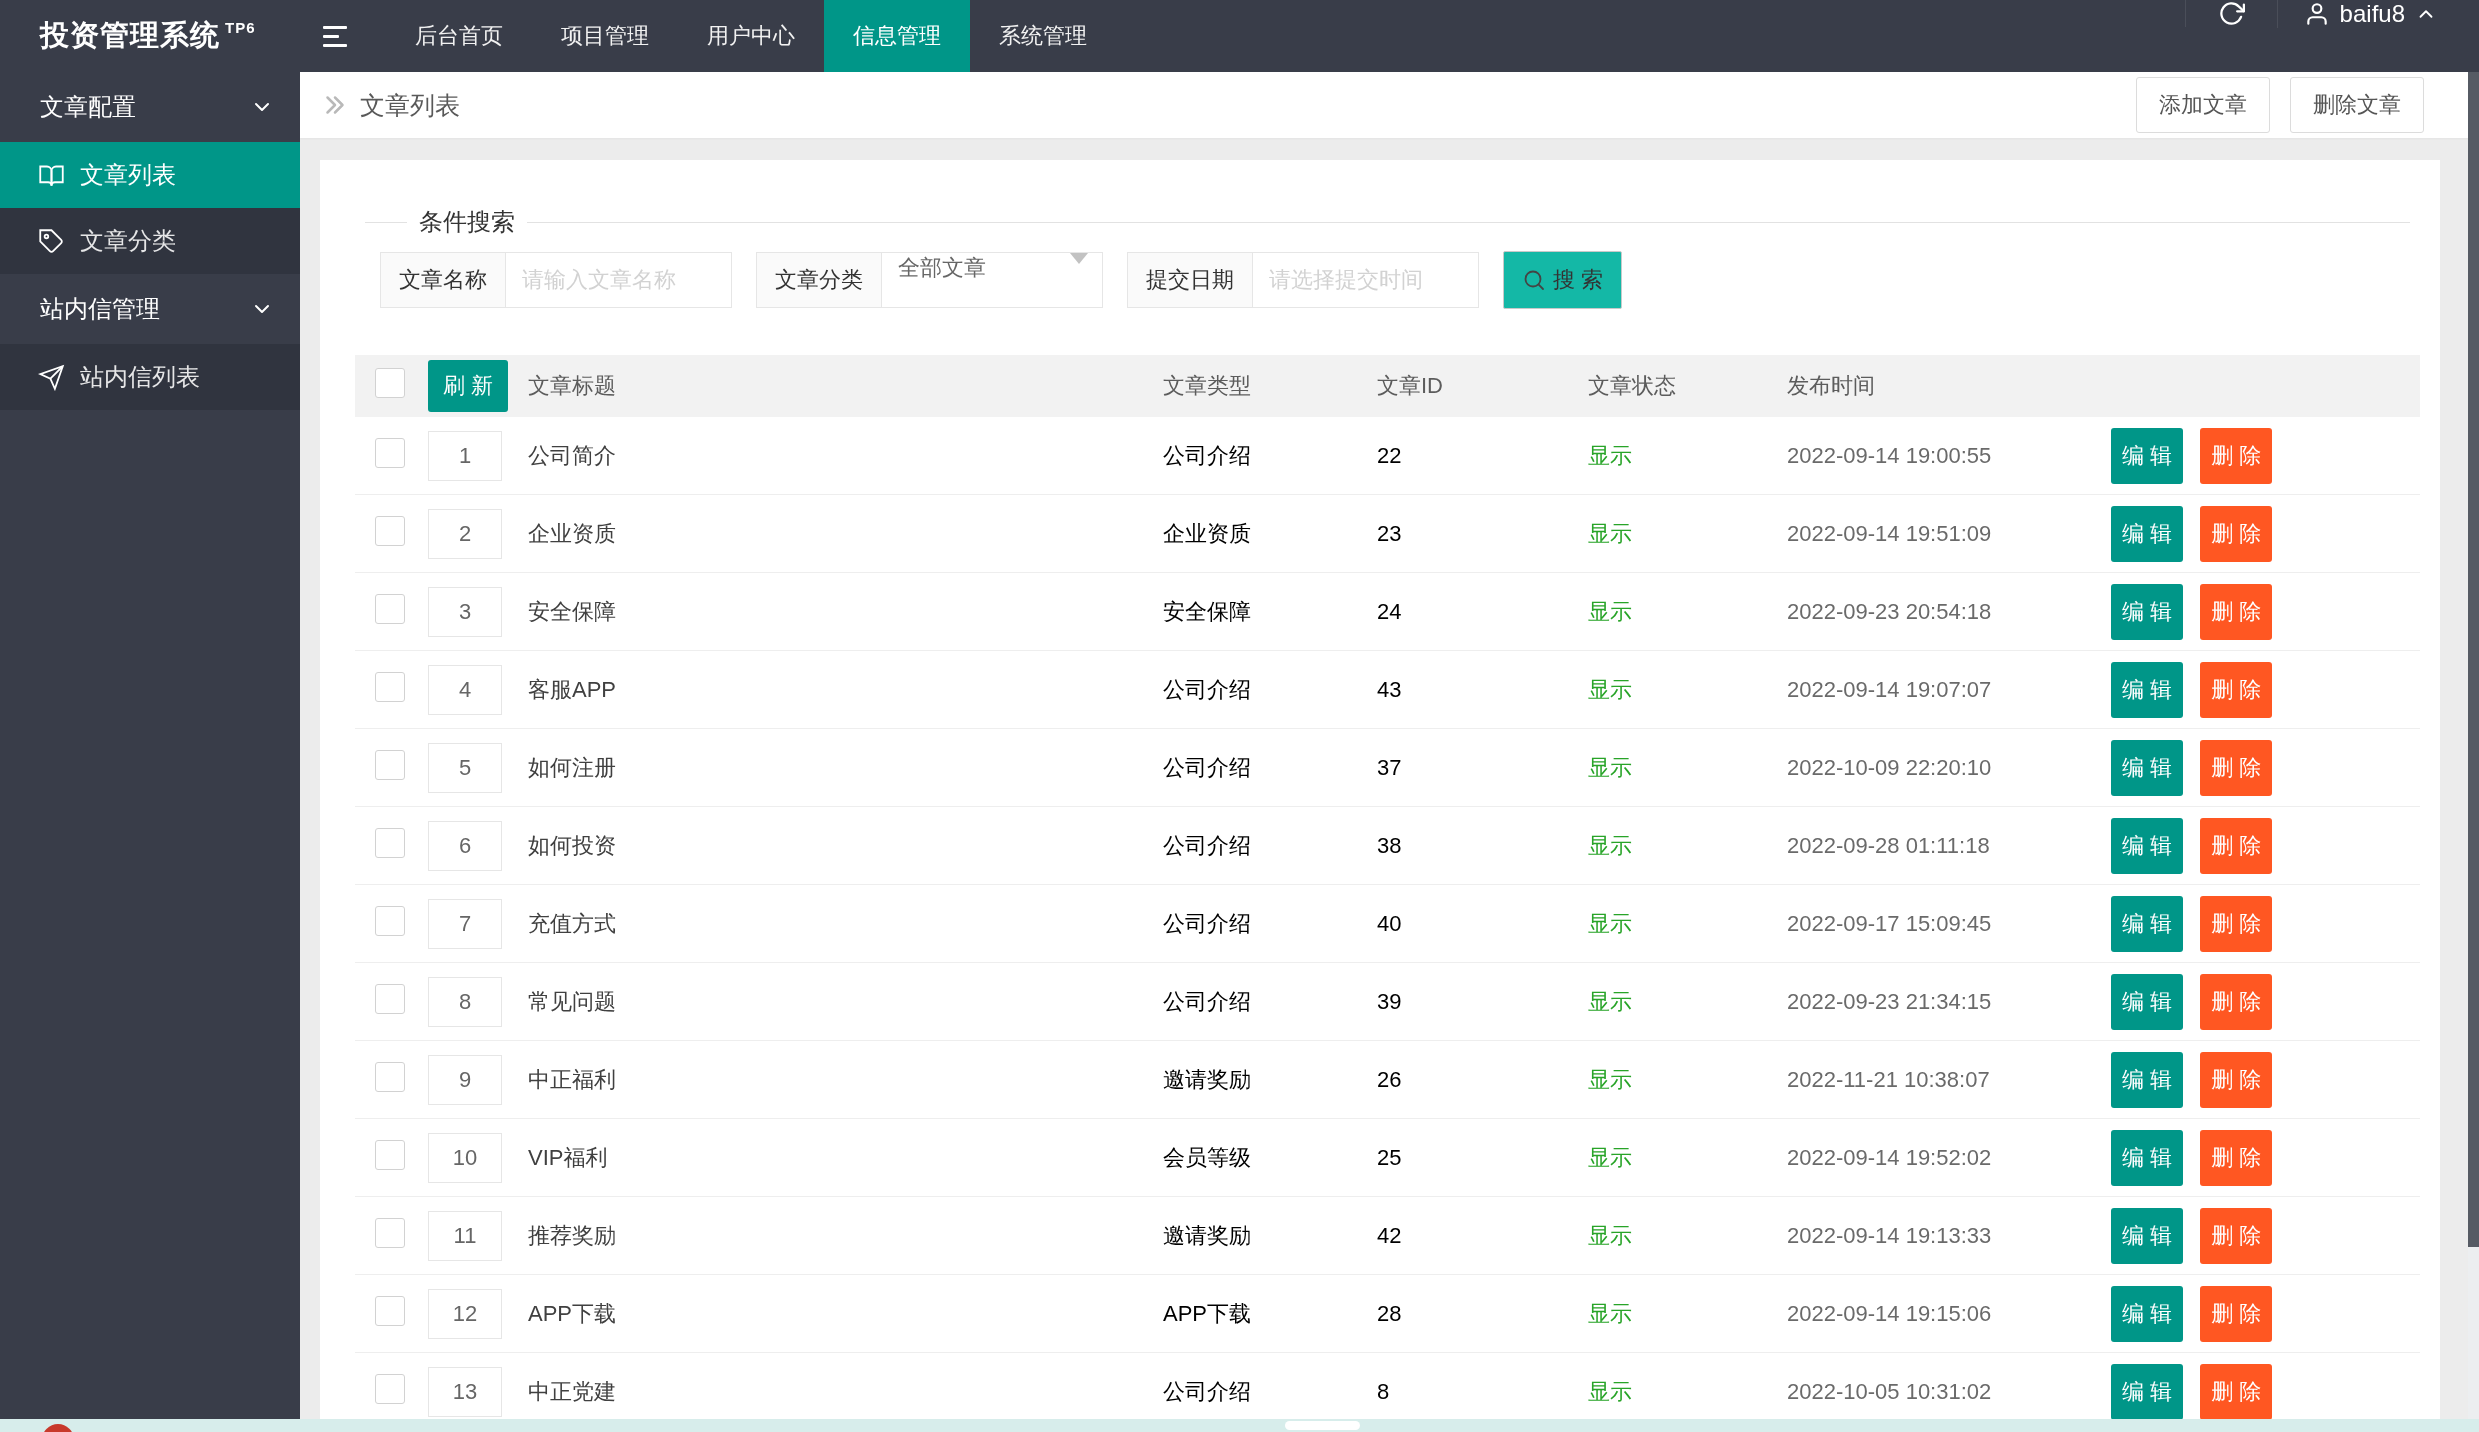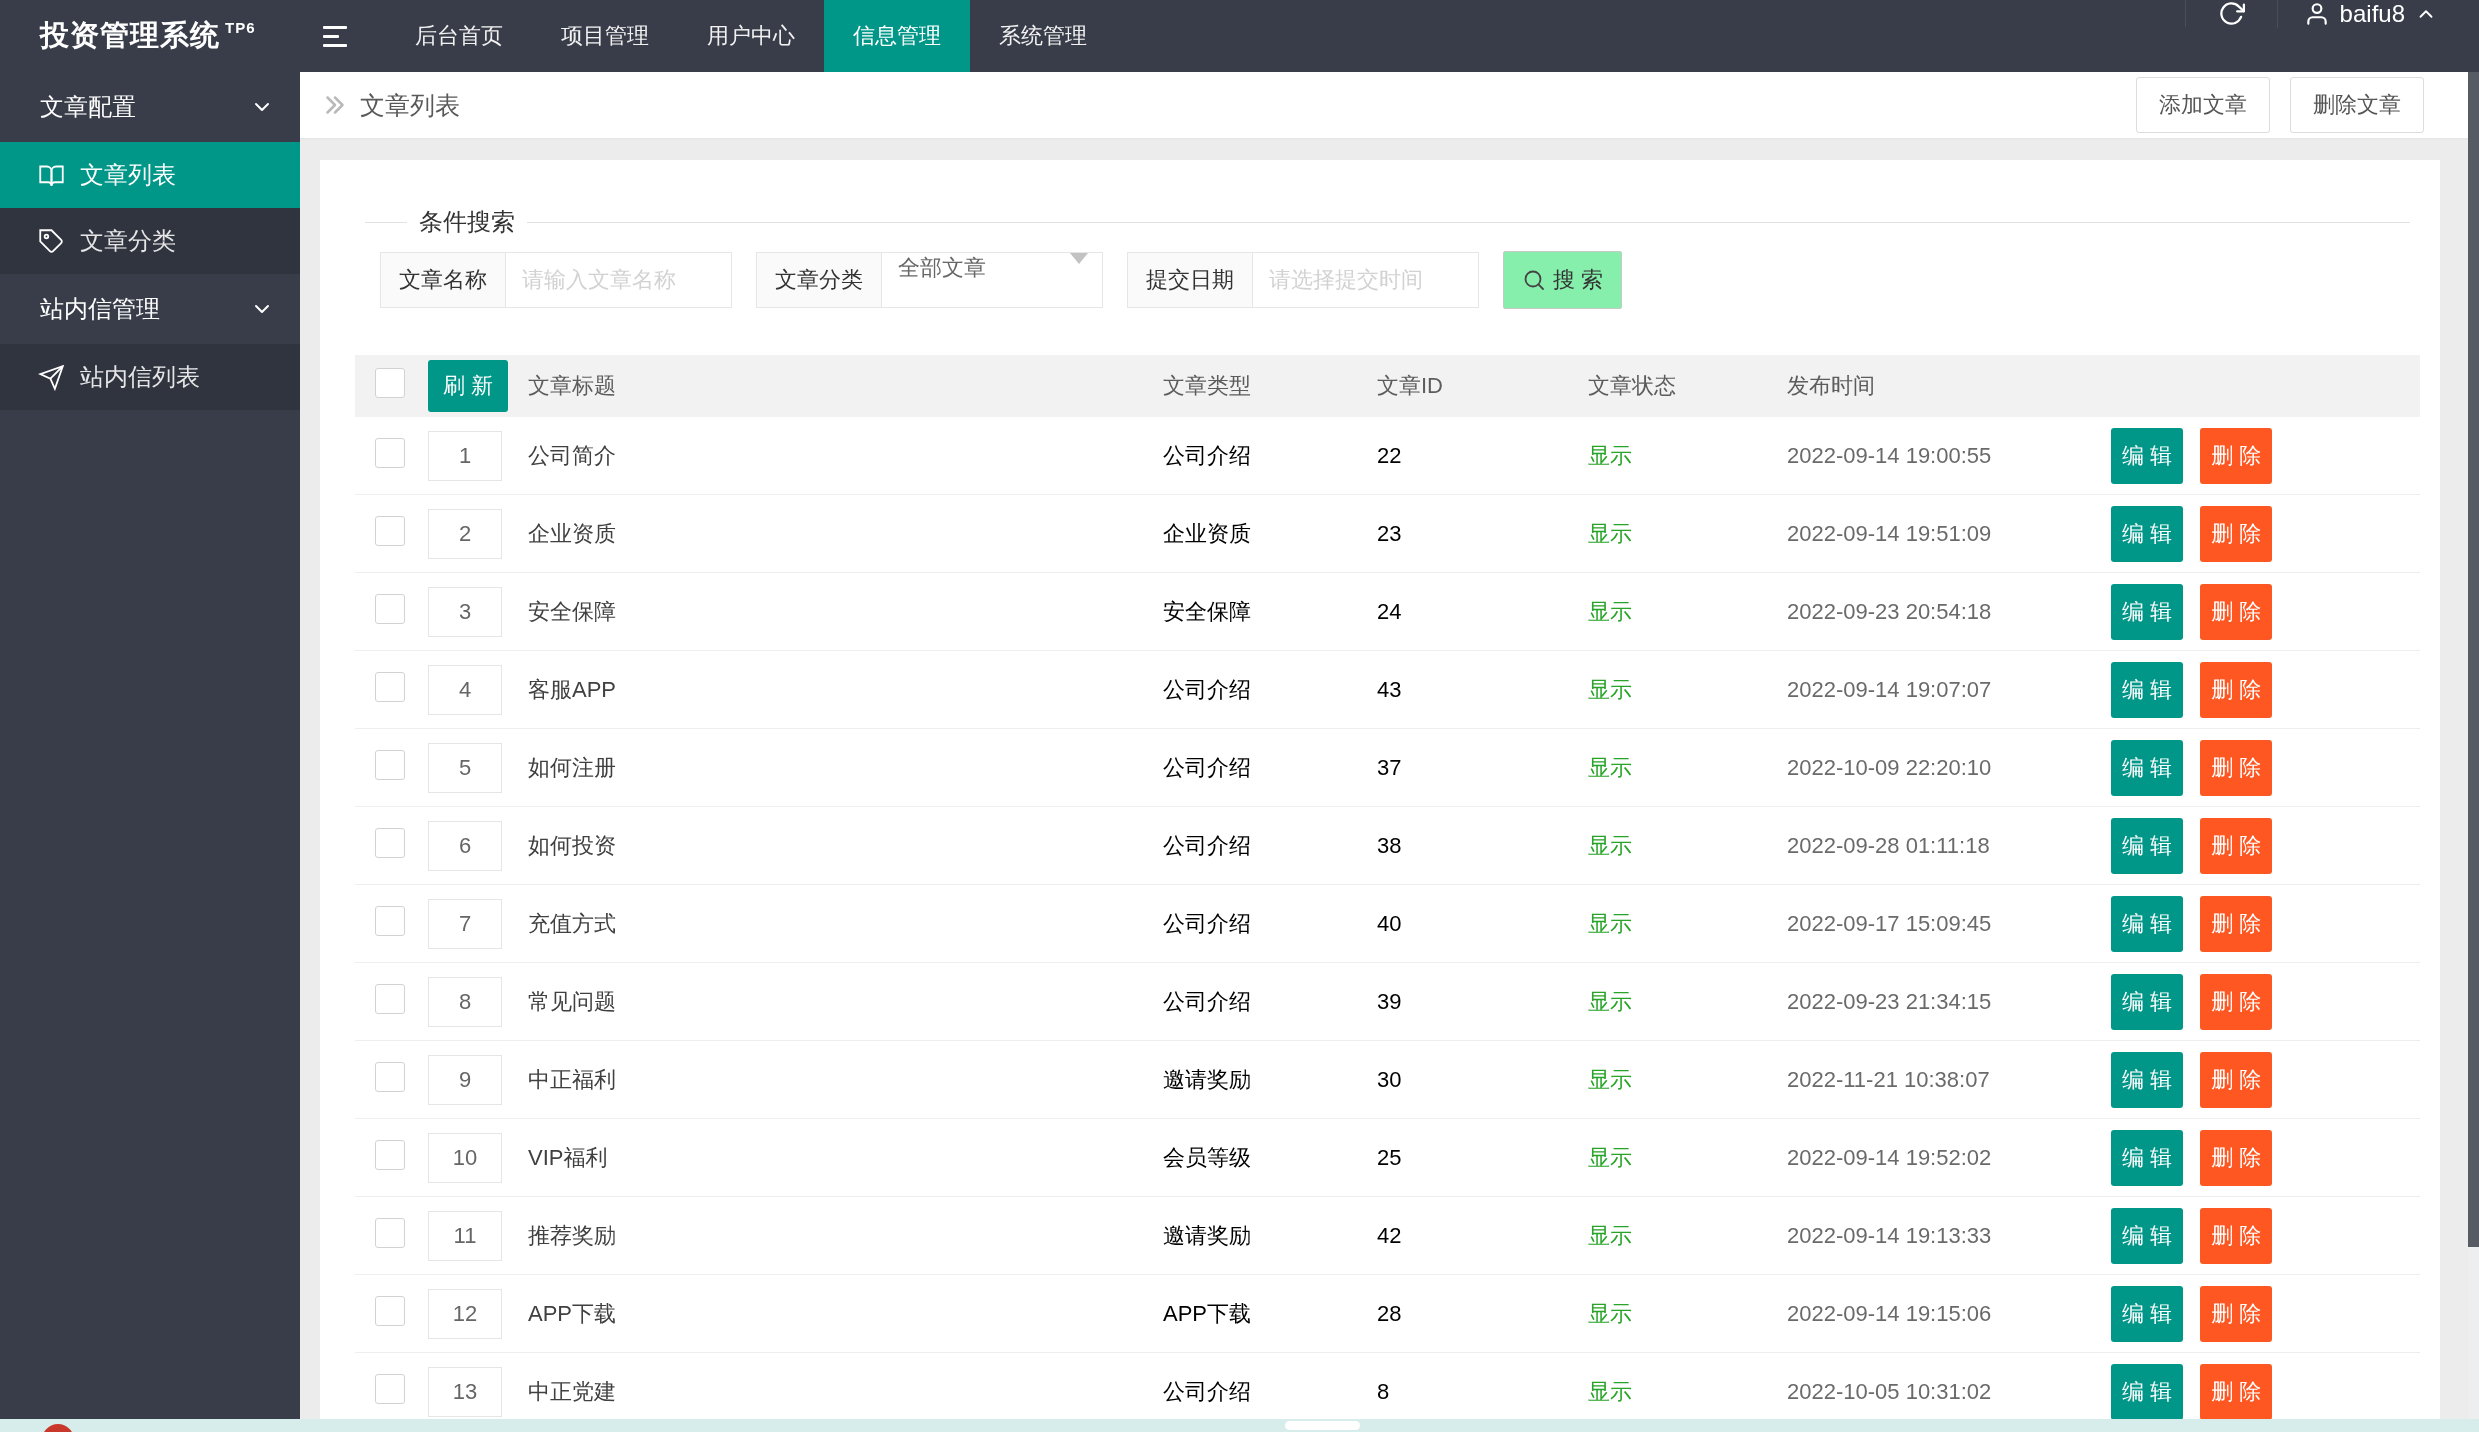--- a/index.html
+++ b/index.html
@@ -44,21 +44,21 @@
   
   .search-fieldset { margin:62px 10px 0 10px; border-top:1px solid #e2e2e2; position:relative; }
   .legend { position:absolute; top:0; left:42px; transform:translateY(-52%); background:#fff; padding:0 12px; font-size:24px; color:#333; }
   .search-row { display:flex; align-items:center; margin:28px 0 0 25px; }
   .inp-group { display:flex; border:1px solid #e6e6e6; height:56px; margin-right:24px; background:#fff; }
   .inp-label { background:#fafafa; border-right:1px solid #e6e6e6; padding:0 18px; display:flex; align-items:center; font-size:22px; color:#333; white-space:nowrap; }
   .inp-group input { border:none; outline:none; width:225px; padding:0 16px; font-size:22px; color:#333; font-family:inherit; background:transparent; }
   input::placeholder { color:#d2d2d2; }
   .select-box { width:220px; display:flex; align-items:flex-start; padding:0 16px; font-size:22px; color:#666; position:relative; cursor:pointer; }
   .select-caret { position:absolute; right:14px; width:0; height:0; border-left:9px solid transparent; border-right:9px solid transparent; border-top:11px solid #c2c2c2; }
-  .search-btn { height:58px; padding:0 18px; background:#86efac; border:1px solid #c9c9c9; border-radius:2px; display:flex; align-items:center; gap:7px; font-size:22px; color:#333; cursor:pointer; font-family:inherit; }
+  .search-btn { height:58px; padding:0 18px; background:#14b8a6; border:1px solid #c9c9c9; border-radius:2px; display:flex; align-items:center; gap:7px; font-size:22px; color:#333; cursor:pointer; font-family:inherit; }
   .search-btn svg { stroke:#444; }
 
   
   .table { margin-top:46px; }
   .thead, .trow { display:grid; grid-template-columns:73px 100px 635px 214px 211px 199px 308px 1fr; align-items:center; }
   .thead { height:62px; background:#f2f2f2; font-size:22px; color:#5c5c5c; }
   .trow { height:78px; border-bottom:1px solid #eeeeee; font-size:22px; background:#fff; }
   .checkbox { width:30px; height:30px; border:1px solid #d2d2d2; border-radius:3px; background:#fff; display:inline-block; margin-left:20px; cursor:pointer; }
   .refresh-btn { background:var(--accent,#009688); color:#fff; border:none; border-radius:3px; font-size:22px; padding:11px 15px; cursor:pointer; justify-self:start; font-family:inherit; white-space:nowrap; }
   .sort-input { width:74px; height:50px; border:1px solid #e6e6e6; text-align:center; font-size:22px; color:#666; outline:none; background:#fff; font-family:inherit; }
@@ -337,21 +337,21 @@
       <button class="row-btn btn-edit">编 辑</button>
       <button class="row-btn btn-del">删 除</button>
     </div>
   </div>
 
   <div class="trow">
     <div><span class="checkbox"></span></div>
     <div><input class="sort-input" value="9" style=""></div>
     <div class="c-title">中正福利</div>
     <div class="c-type">邀请奖励</div>
-    <div class="c-id">30</div>
+    <div class="c-id">26</div>
     <div><a class="status-link">显示</a></div>
     <div class="c-time">2022-11-21 10:38:07</div>
     <div class="c-actions">
       <button class="row-btn btn-edit">编 辑</button>
       <button class="row-btn btn-del">删 除</button>
     </div>
   </div>
 
   <div class="trow">
     <div><span class="checkbox"></span></div>

